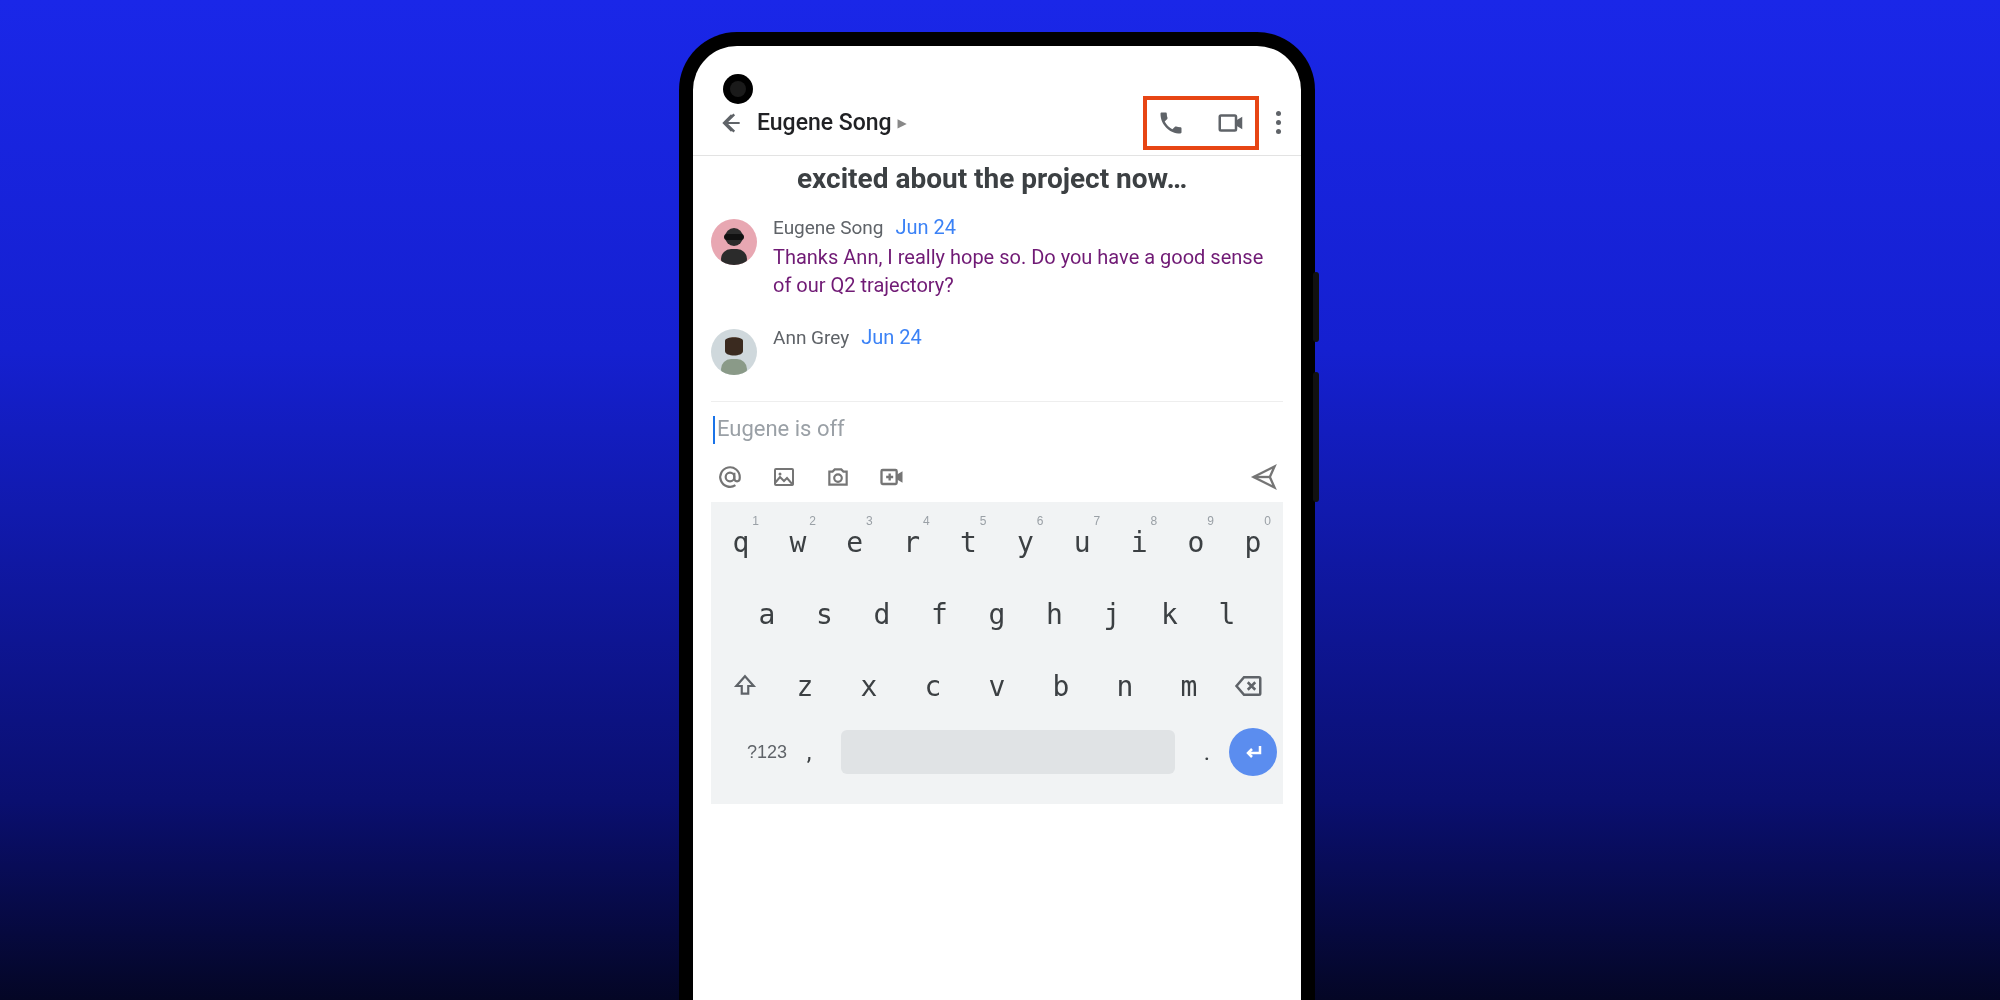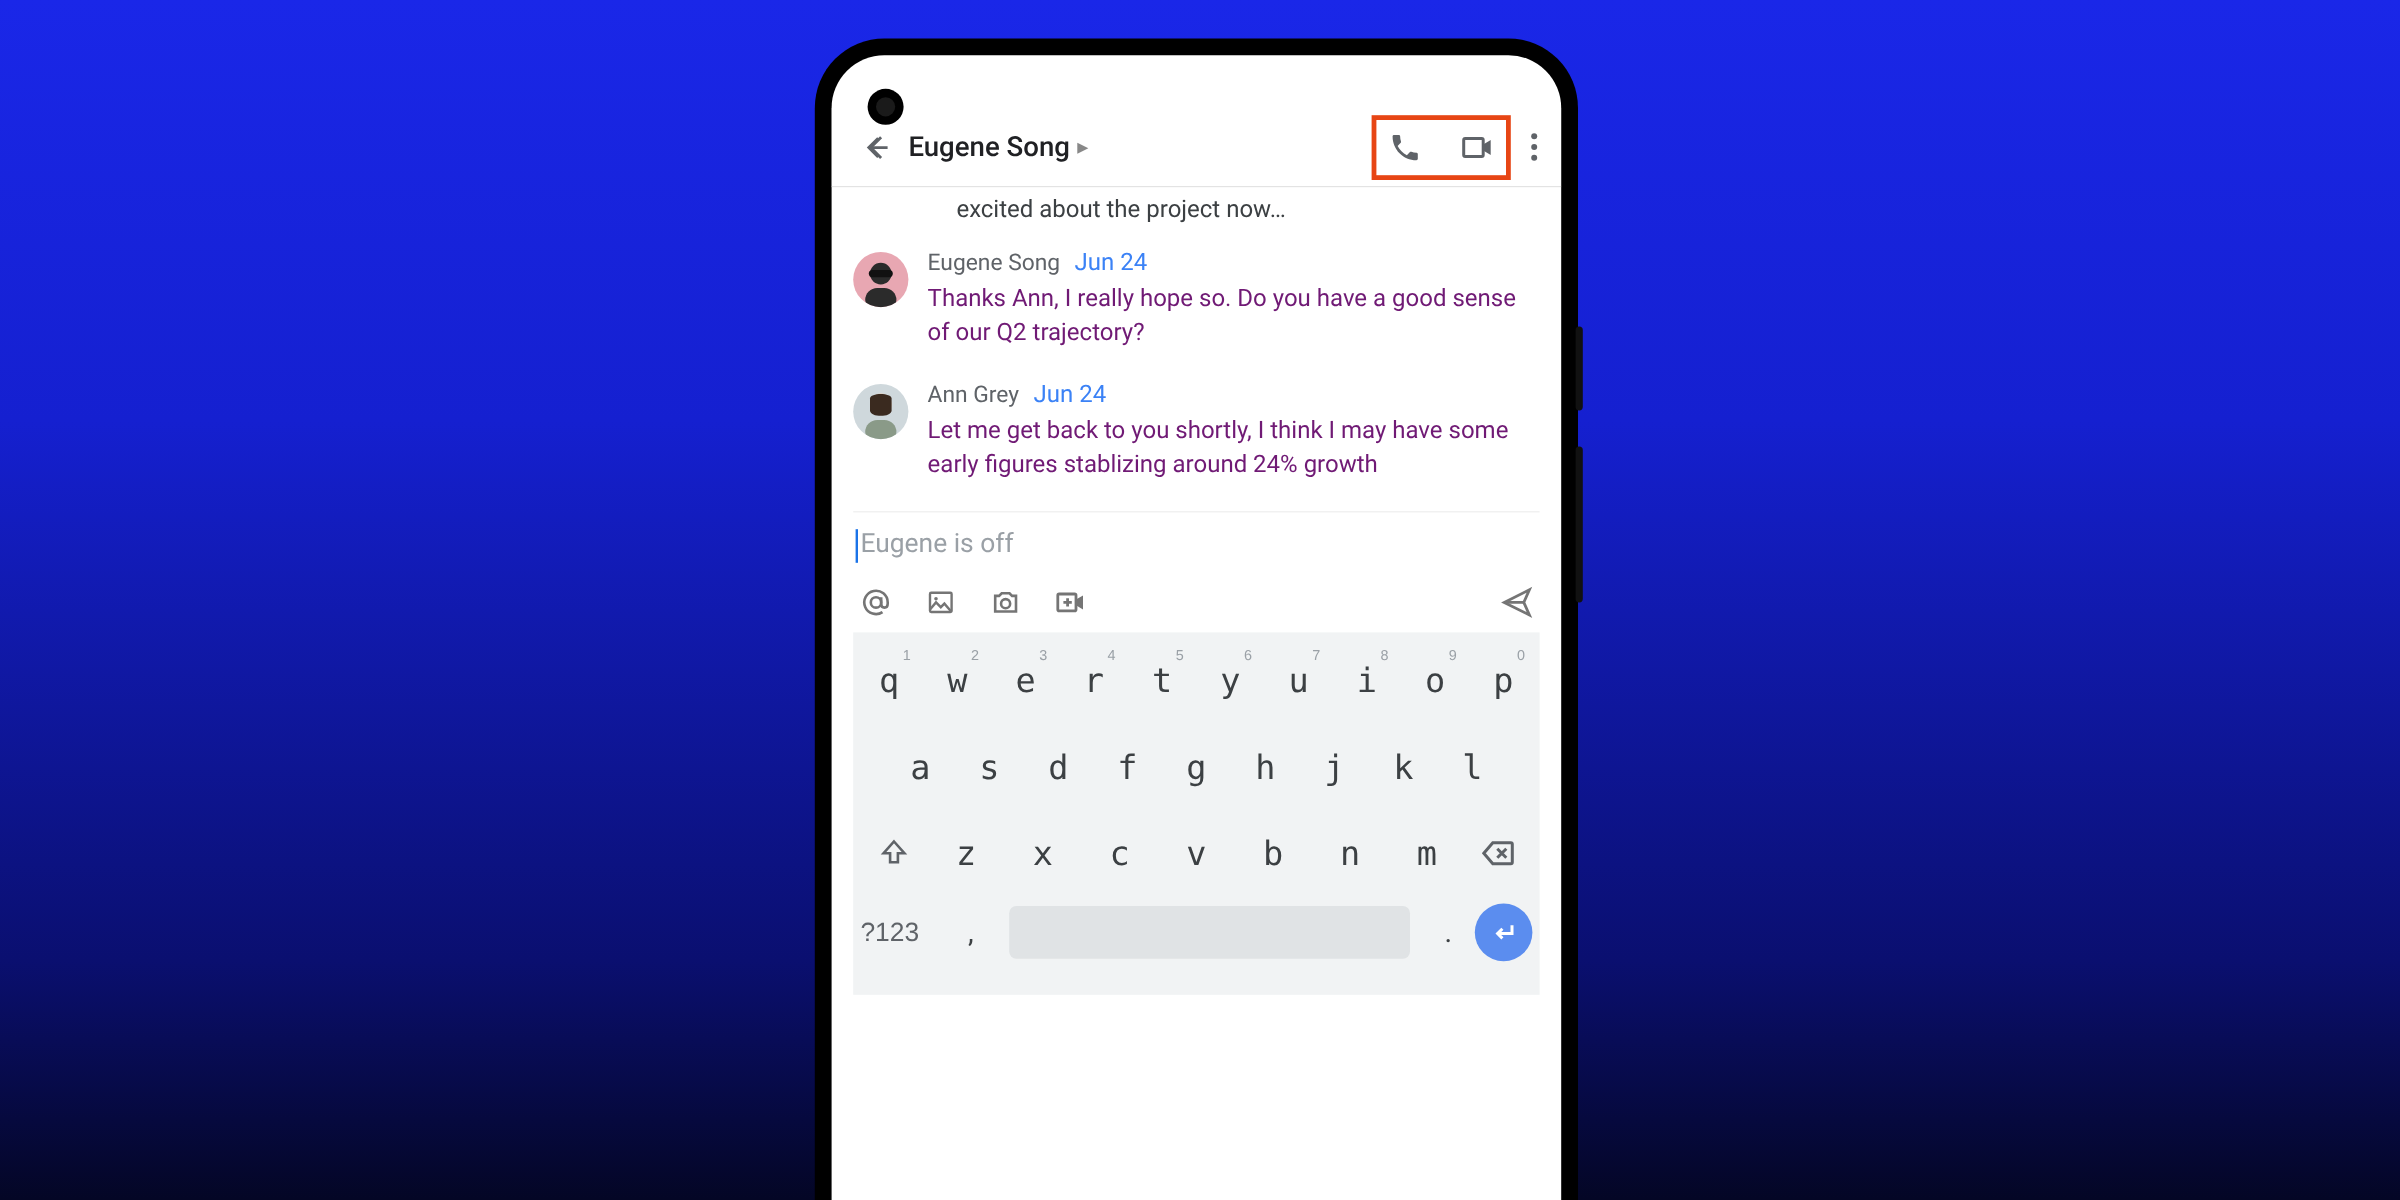--- a/index.html
+++ b/index.html
@@ -110,21 +110,22 @@
   
   .messages {
     position:absolute;
     top:110px; left:0; right:0; bottom:0;
     padding: 0 18px;
     overflow:hidden;
   }
   .cutoff-msg {
     padding: 6px 0 20px 86px;
     color:#3c4043;
-    font-size:20px;
+    font-size:28px;
+    font-weight:bold;
   }
   .msg {
     display:flex;
     gap:16px;
     margin-bottom: 26px;
   }
   .avatar {
     width:46px; height:46px; border-radius:50%;
     flex-shrink:0;
     margin-top:4px;
@@ -195,22 +196,22 @@
   }
   .key .main{ font-size:28px; }
   .special-key {
     width:56px; height:60px;
     display:flex; align-items:center; justify-content:center;
     color:#5f6368;
     cursor:pointer;
   }
   .krow.bottom { align-items:center; }
   .sym-key{
-    font-size:22px; color:#5f6368;
-    width:70px; text-align:left;
+    font-size:18px; color:#5f6368;
+    width:70px; text-align:right;
     cursor:pointer;
     font-family:sans-serif;
   }
   .comma-key, .period-key{
     width:44px; text-align:center;
     font-size:24px; color:#3c4043;
     cursor:pointer;
   }
   .spacebar{
     flex:1;
@@ -299,21 +300,20 @@
                 <circle cx="23" cy="17" r="9" fill="#e8c9b0"></circle>
                 <path d="M14 12c0-5 18-5 18 0v10c0 6-18 6-18 0z" fill="#3a2a1f"></path>
                 <rect x="10" y="30" width="26" height="20" rx="10" fill="#8a9a88"></rect>
               </svg>
             </div>
             <div class="msg-body">
               <div class="msg-header">
                 <span class="sender">Ann Grey</span>
                 <span class="time">Jun 24</span>
               </div>
-              <div class="text">Let me get back to you shortly, I think I may have some early figures stablizing around 24% growth</div>
             </div>
           </div>
         </div>
 
       <div class="compose-divider"></div>
       <div class="compose">
         <div class="compose-input">Eugene is off</div>
         <div class="compose-toolbar">
           <div class="tbtn">
             <svg viewBox="0 0 24 24" width="26" height="26" fill="none" stroke="currentColor" stroke-width="2">

